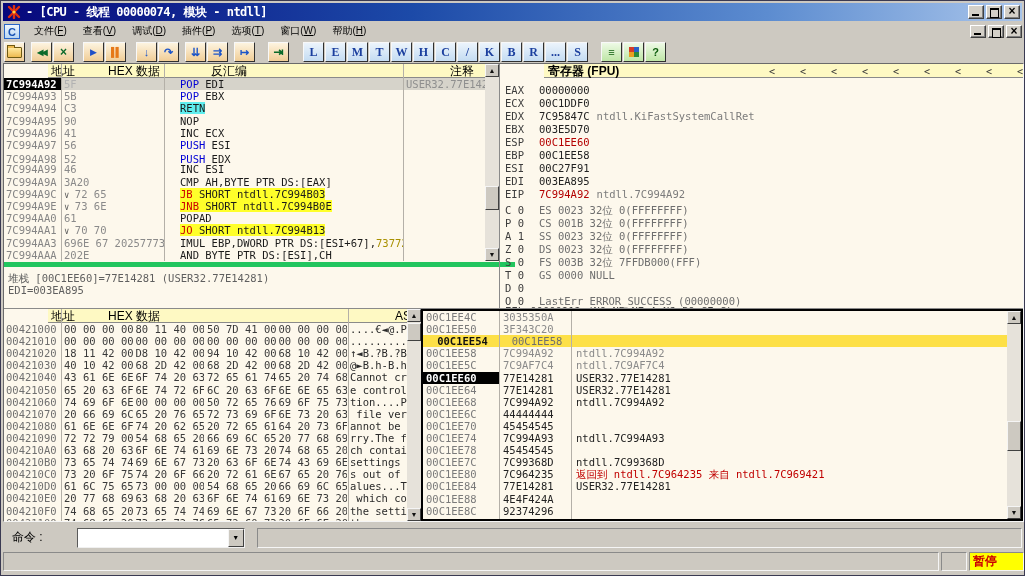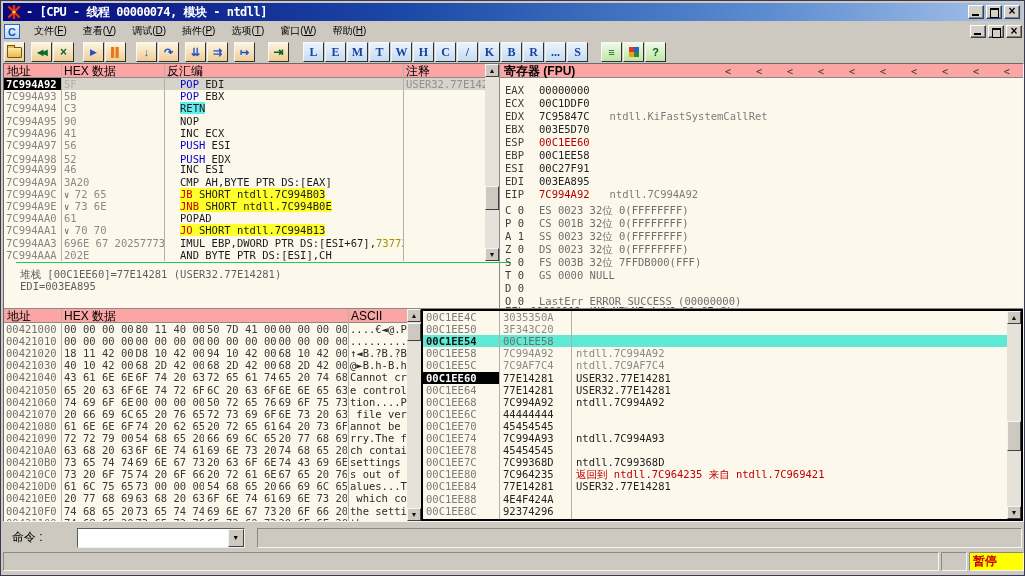--- a/index.html
+++ b/index.html
@@ -42,21 +42,21 @@
   .ico-folder{width:13px;height:9px;background:linear-gradient(#ffe9a0,#edba50);border:1px solid #6e5a14;
     border-radius:1px;position:relative;display:block;}
   .ico-folder::before{content:"";position:absolute;top:-3px;left:-1px;width:6px;height:2px;
     background:#edba50;border:1px solid #6e5a14;border-bottom:none;}
   .ico-grid{width:10px;height:10px;display:grid;grid-template-columns:5px 5px;grid-template-rows:5px 5px;}
   .ico-grid i{display:block;}
   
   .workspace{position:absolute;left:2px;top:62px;width:1021px;height:459px;background:#fdf8ec;
     border:1px solid;border-color:#6a6a6a #f5f5f5 #f5f5f5 #6a6a6a;box-sizing:border-box;}
   .ws-inner{position:absolute;left:0;top:0;width:1019px;height:457px;overflow:hidden;}
-  .colhdr{position:absolute;background:#fca5a5;border-bottom:1px solid #8a8a8a;font-size:12px;color:#000;box-sizing:border-box;}
+  .colhdr{position:absolute;background:#fef9c3;border-bottom:1px solid #8a8a8a;font-size:12px;color:#000;box-sizing:border-box;margin-left:44px;}
   .hcell{position:absolute;top:0;height:14px;line-height:14px;padding-left:3px;overflow:hidden;white-space:nowrap;}
   .vline{position:absolute;width:1px;background:#b4b0a8;}
   .hline{position:absolute;height:1px;background:#8a8a8a;}
   
   .disasm{position:absolute;left:0;top:0;width:495px;height:197px;overflow:hidden;}
   .dr{position:absolute;left:0;width:481px;height:12.2px;line-height:12.2px;display:flex;
       font:10.5px "DejaVu Sans Mono",monospace;white-space:pre;overflow:hidden;}
   .dr.sel{background:#d6d3ca;}
   .dr .c-addr{width:57px;flex:0 0 57px;padding-left:2px;color:#858585;box-sizing:border-box;overflow:hidden;}
   .dr.sel .c-addr{background:#000;color:#fff;font-weight:bold;}
@@ -65,33 +65,33 @@
   .dr .c-ins{width:239px;flex:0 0 239px;padding-left:16px;color:#1a1a1a;box-sizing:border-box;overflow:hidden;}
   .dr .c-com{flex:1;padding-left:3px;color:#8f8f8f;overflow:hidden;}
   .hl-yellow{background:#ffff2a;}
   .hl-cyan{background:#5feeee;}
   .mn-blue{color:#0000d6;}
   .mn-red{color:#cc0000;}
   .mn-black{color:#1a1a1a;}
   .imm{color:#a89000;}
   .jarr{color:#606060;font-size:9px;}
   
-  .infopane{position:absolute;left:12px;top:198px;width:495px;height:46px;overflow:hidden;border-top:1px solid #22c55e;}
+  .infopane{position:absolute;left:0;top:198px;width:495px;height:46px;overflow:hidden;border-top:5px solid #22c55e;padding-left:16px;}
   .infoline{position:absolute;left:4px;font:10.5px "DejaVu Sans Mono",monospace;color:#5f5f5f;white-space:pre;}
   
   .regs{position:absolute;left:496px;top:0;width:523px;height:244px;overflow:hidden;}
   .regs .colhdr{left:0;top:0;width:523px;height:14px;}
   .reg-title{position:absolute;left:4px;top:0;height:14px;line-height:14px;font-weight:bold;font-size:12px;}
   .chevrons{position:absolute;left:225px;top:0;width:285px;height:14px;display:flex;justify-content:space-between;
     align-items:center;font:10px "DejaVu Sans Mono",monospace;color:#333;}
   .rr{position:absolute;left:5px;font:10.5px "DejaVu Sans Mono",monospace;white-space:pre;height:13px;line-height:13px;}
   .rr .rname{display:inline-block;width:34px;color:#3c3c3c;}
   .rr .rval{color:#222;}
   .rr .rval.red{color:#b40000;}
-  .rr .rcom{color:#7c7c7c;margin-left:20px;}
+  .rr .rcom{color:#7c7c7c;margin-left:7px;}
   .fr .c-flag{display:inline-block;width:34px;color:#3c3c3c;}
   .fr .c-seg{color:#6e6e6e;}
   .efl{color:#3c3c3c;}
   
   .dump{position:absolute;left:0;top:245px;width:403px;height:212px;overflow:hidden;}
   .dump .colhdr{left:0;top:0;width:403px;height:14px;}
   .dump-rows{position:absolute;left:0;top:14px;width:403px;height:198px;overflow:hidden;}
   .hr2{position:absolute;left:0;width:403px;height:12.1px;line-height:12.1px;display:flex;
     font:10.5px "DejaVu Sans Mono",monospace;white-space:pre;overflow:hidden;}
   .hr2 .c-addr{width:57px;flex:0 0 57px;padding-left:2px;color:#6f6f6f;box-sizing:border-box;}
@@ -100,21 +100,21 @@
   
   .stack{position:absolute;left:417px;top:245px;width:602px;height:212px;border:2px solid #000;box-sizing:border-box;
     background:#fdf8ec;overflow:hidden;}
   .stack-rows{position:absolute;left:0;top:0;right:14px;bottom:0;overflow:hidden;}
   .sr{position:absolute;left:0;width:100%;height:12.1px;line-height:12.1px;display:flex;
     font:10.5px "DejaVu Sans Mono",monospace;white-space:pre;overflow:hidden;}
   .sr .c-addr{width:76px;flex:0 0 76px;padding-left:3px;color:#7a7a7a;box-sizing:border-box;}
   .sr .c-val{width:72px;flex:0 0 72px;padding-left:4px;color:#222;box-sizing:border-box;}
   .sr .c-com{flex:1;padding-left:5px;color:#222;overflow:hidden;}
   .sr.st-dim .c-val,.sr.st-dim .c-com{color:#8a8a8a;}
-  .sr.st-sel{background:#5eead4;}
+  .sr.st-sel{background:#fde047;text-align:center;}
   .sr.st-sel .c-addr{color:#111;font-weight:bold;}
   .sr.st-sel .c-val{color:#6e6e6e;}
   .sr.st-esp .c-addr{background:#000;color:#fff;font-weight:bold;}
   .sr.st-red .c-com{color:#c00000;}
   .stk-vline{position:absolute;top:0;bottom:0;width:1px;background:#b4b0a8;}
   
   .sbar{position:absolute;width:14px;background:#e6e2da;}
   .sb-btn{position:absolute;left:0;width:14px;height:13px;background:#cdc9c1;box-sizing:border-box;
     border:1px solid;border-color:#f5f5f5 #404040 #404040 #f5f5f5;font-size:7px;line-height:11px;text-align:center;color:#111;}
   .sb-thumb{position:absolute;left:0;width:14px;background:#cdc9c1;box-sizing:border-box;

